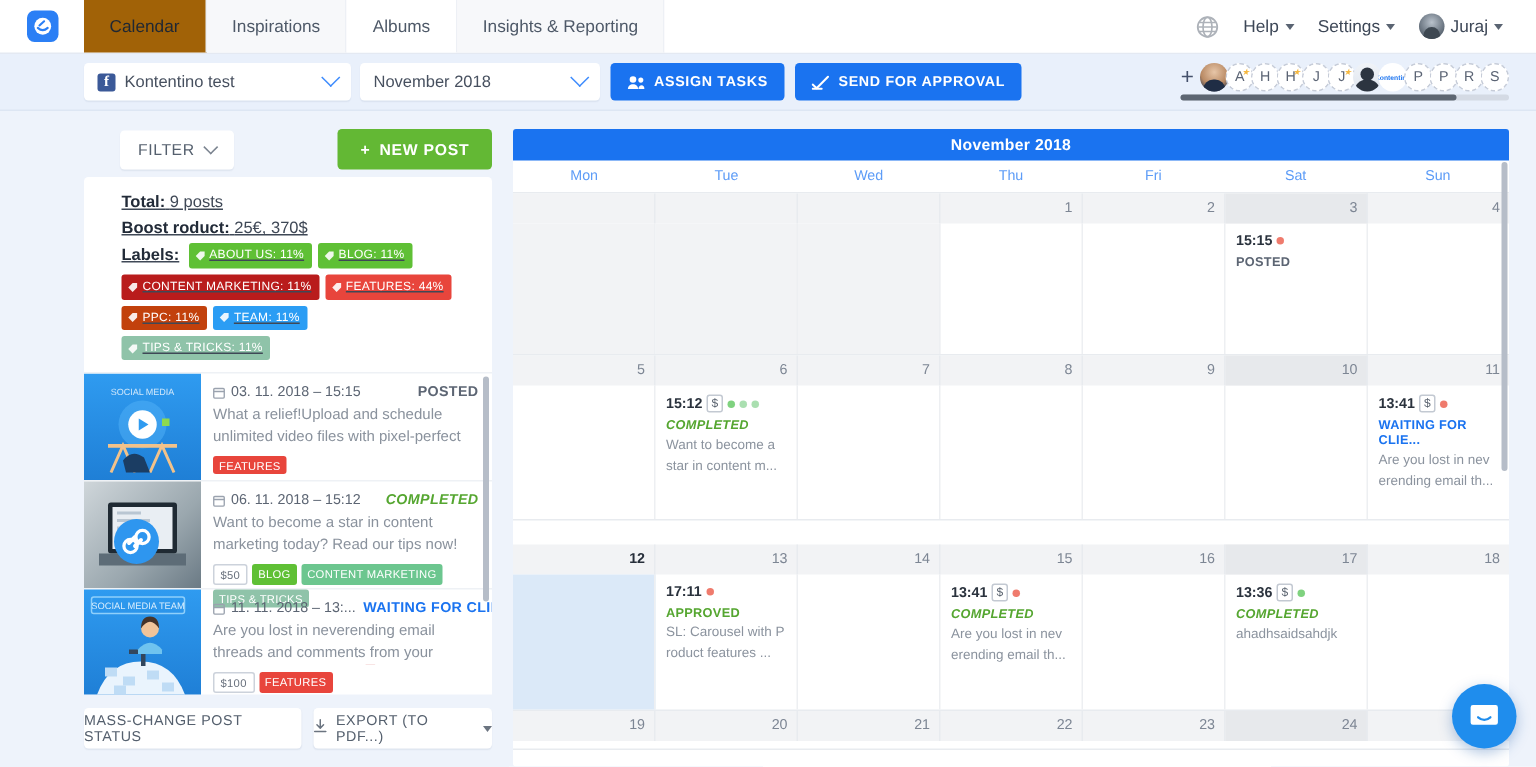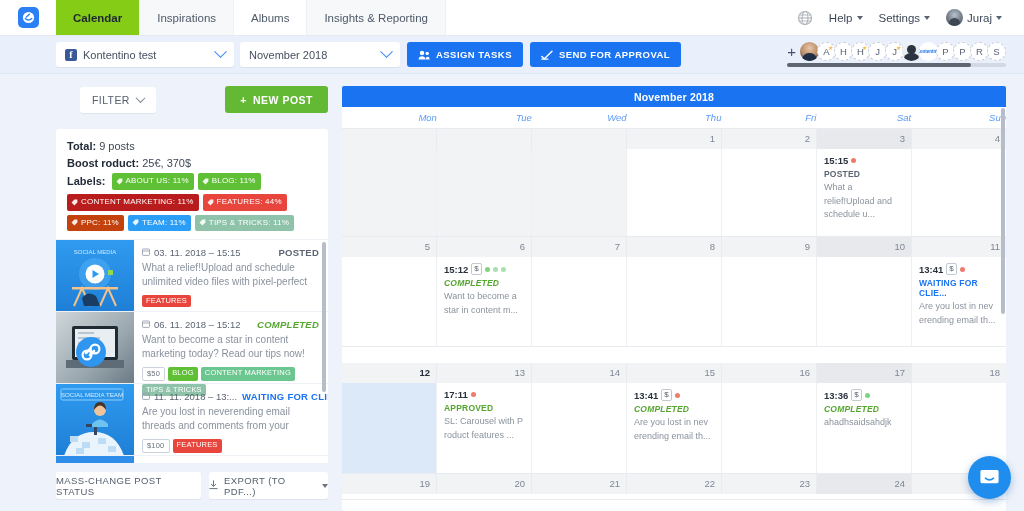--- a/index.html
+++ b/index.html
@@ -25,21 +25,21 @@
     display: flex; align-items: center; justify-content: center;
   }
   .brand-logo svg { display: block; }
   .nav-tabs { display: flex; align-items: stretch; }
   .nav-tab {
     padding: 0 17px; display: flex; align-items: center;
     font-size: 11.5px; color: #4e5968; cursor: pointer;
     background: #f7f8fa; border-right: 1px solid #edf0f5;
     white-space: nowrap;
   }
-  .nav-tab.active { background: #84cc16; color: #1f2733; font-weight: bold; }
+  .nav-tab.active { background: #a16207; color: #1f2733; font-weight: normal; }
   .nav-tab.plain { background: #f7f8fa; }
   .topnav-spacer { flex: 1; background: #ffffff; }
   .topnav-right {
     display: flex; align-items: center; gap: 16px;
     padding-right: 22px; background: #ffffff;
   }
   .globe-icon { width: 16px; height: 16px; opacity: .55; }
   .tn-item {
     font-size: 11.5px; color: #3d4757; display: flex;
     align-items: center; gap: 4px; cursor: pointer;
@@ -132,40 +132,40 @@
   .ava-scroll i {
     position: absolute; left: 0; top: 0; height: 4px; width: 84%;
     background: #5d6672; border-radius: 2px; display: block;
   }
 
   
   .body { display: flex; padding: 12px 18px 0 56px; gap: 14px; height: 437px; }
 
   
   .sidebar { width: 272px; flex: 0 0 272px; display: flex; flex-direction: column; }
-  .side-top { display: flex; align-items: center; justify-content: space-between; margin-bottom: 16px; padding-left: 24px; }
+  .side-top { display: flex; align-items: center; justify-content: space-between; margin-bottom: 5px; padding-left: 24px; }
   .filter-btn {
     height: 26px; background: #fff; border-radius: 3px;
     display: flex; align-items: center; gap: 7px; padding: 0 12px;
     font-size: 10.5px; color: #55606e; letter-spacing: .4px; cursor: pointer;
     box-shadow: 0 1px 1px rgba(20,40,80,.07);
   }
   .filter-btn .chev {
     width: 7px; height: 7px; border-right: 1.5px solid #7b8490;
     border-bottom: 1.5px solid #7b8490; transform: rotate(45deg) translate(-1px,-1px);
   }
   .newpost-btn {
     height: 27px; background: #63b834; color: #fff; border-radius: 3px;
     display: flex; align-items: center; gap: 6px; padding: 0 15px;
     font-size: 10.5px; font-weight: bold; letter-spacing: .5px; cursor: pointer;
   }
 
   .summary {
-    background: #fff; border-radius: 3px 3px 0 0; padding: 9px 11px 8px;
-    font-size: 11px; color: #3f4856; line-height: 1.55;
+    background: #fff; border-radius: 3px 3px 0 0; padding: 9px 25px 8px;
+    font-size: 11px; color: #3f4856; line-height: 1.55; text-decoration: underline;
   }
   .summary b { color: #222b38; }
   .labels-line { display: flex; flex-wrap: wrap; gap: 4px; align-items: center; margin-top: 1px; }
   .labels-line > b { margin-right: 2px; }
   .lbl {
     display: inline-flex; align-items: center; gap: 3px;
     font-size: 8px; color: #fff; border-radius: 2px;
     padding: 2px 5px 2px 4px; letter-spacing: .2px; white-space: nowrap;
   }
   .lbl svg { display: block; opacity: .9; }
@@ -217,23 +217,22 @@
   
   .calendar { flex: 1; background: #fff; border-radius: 2px; overflow: hidden;
     display: flex; flex-direction: column; position: relative; }
   .cal-title {
     height: 21px; background: #1a73f0; color: #fff;
     font-size: 10.5px; font-weight: bold; display: flex;
     align-items: center; justify-content: center; letter-spacing: .2px;
   }
   .cal-dows { display: flex; height: 22px; border-bottom: 1px solid #e8ebef; }
   .cal-dows div {
-    flex: 1; text-align: right; font-size: 9.5px; color: #5d9cf7;
+    flex: 1; text-align: center; font-size: 9.5px; color: #5d9cf7;
     line-height: 22px;
-    font-style: italic;
   }
   .cal-grid { flex: 1; display: flex; flex-direction: column; }
   .cal-week { display: flex; flex-direction: column; border-bottom: 1px solid #e8ebef; }
   .cal-week.w1 { height: 108px; }
   .cal-week.w2 { height: 110px; }
   .cal-week.w3 { height: 111px; margin-top: 16px; }
   .cal-week.w4 { height: 26px; }
   .num-row { display: flex; height: 20px; background: #f2f3f5; }
   .num-cell {
     flex: 1; text-align: right; font-size: 9.5px; color: #7d8694;
@@ -651,21 +650,20 @@
             <div class="ev-cell" style="background:#f2f3f5"></div>
             <div class="ev-cell"></div>
             <div class="ev-cell"></div>
             <div class="ev-cell">
               <div>
                 <div class="ev-time">
                   <b>15:15</b>
                   <i class="dot red"></i>
                 </div>
                 <div class="ev-status st-posted">POSTED</div>
-                <div class="ev-text">What a relief!Upload and schedule u...</div>
               </div>
             </div>
             <div class="ev-cell"></div>
           </div>
         </div>
 
         <div class="cal-week w2">
           <div class="num-row">
             <div class="num-cell">5</div>
             <div class="num-cell">6</div>

